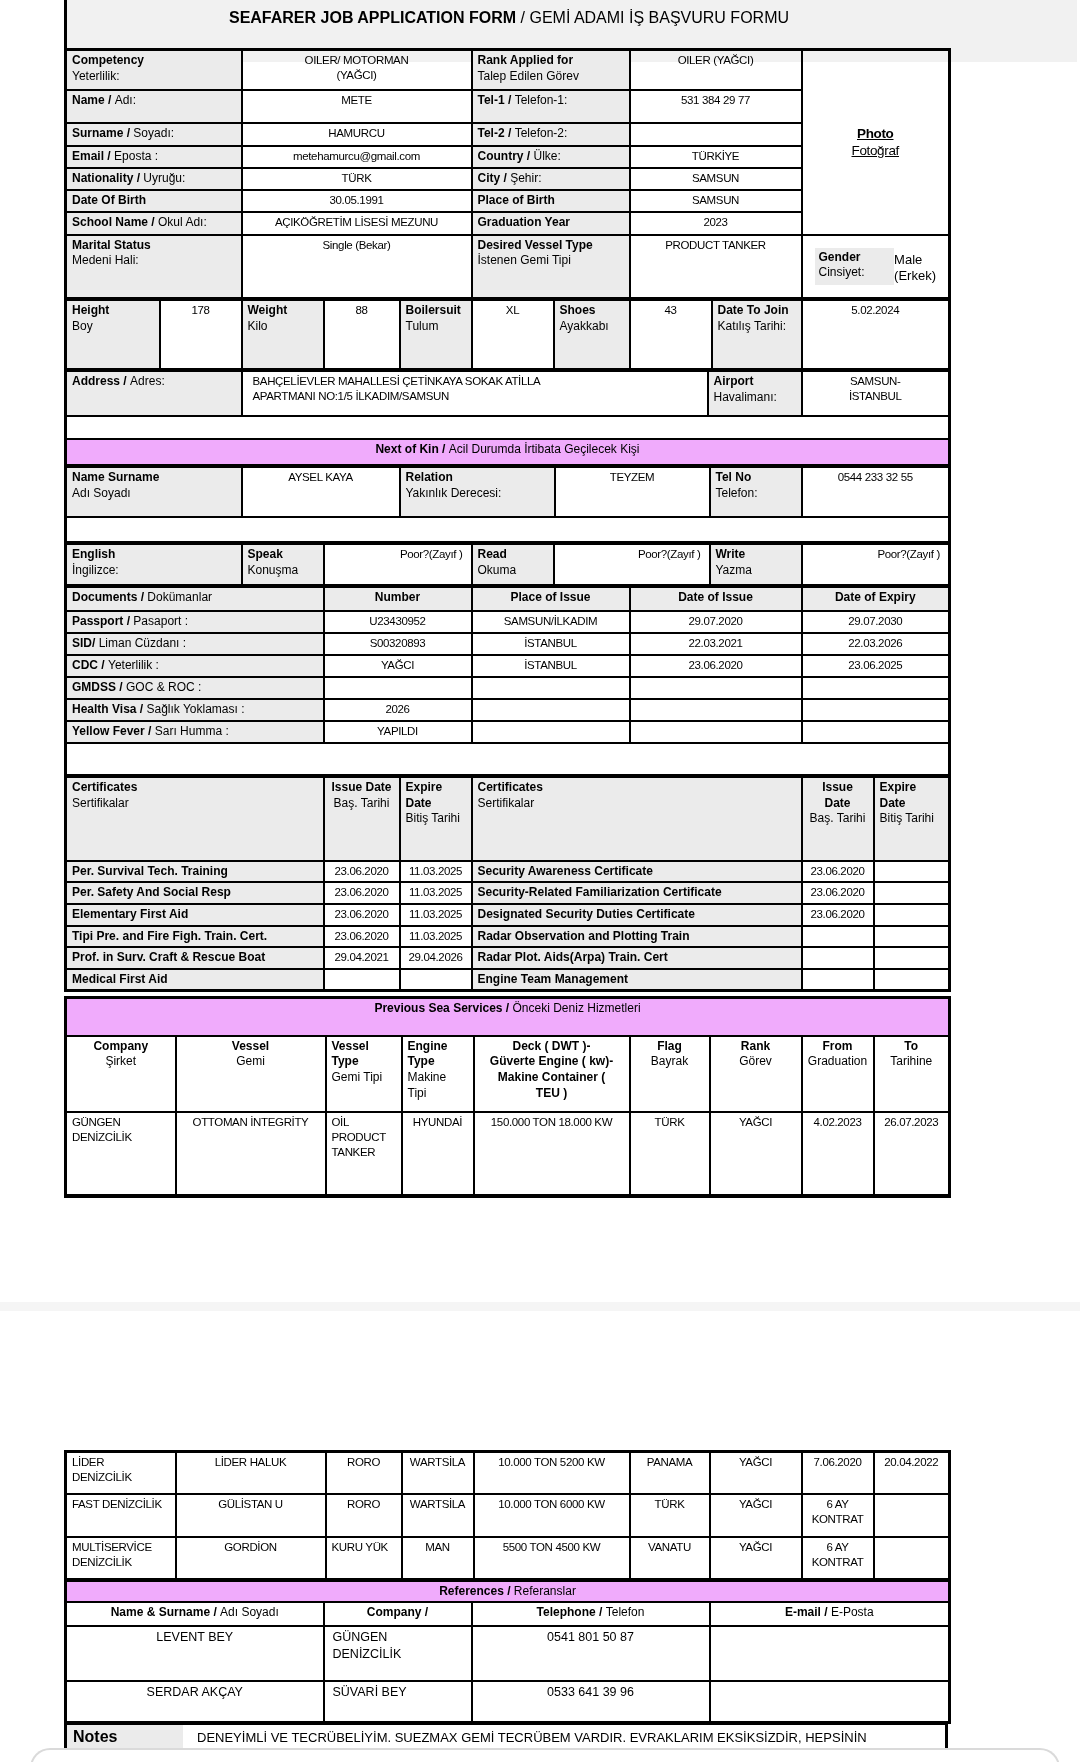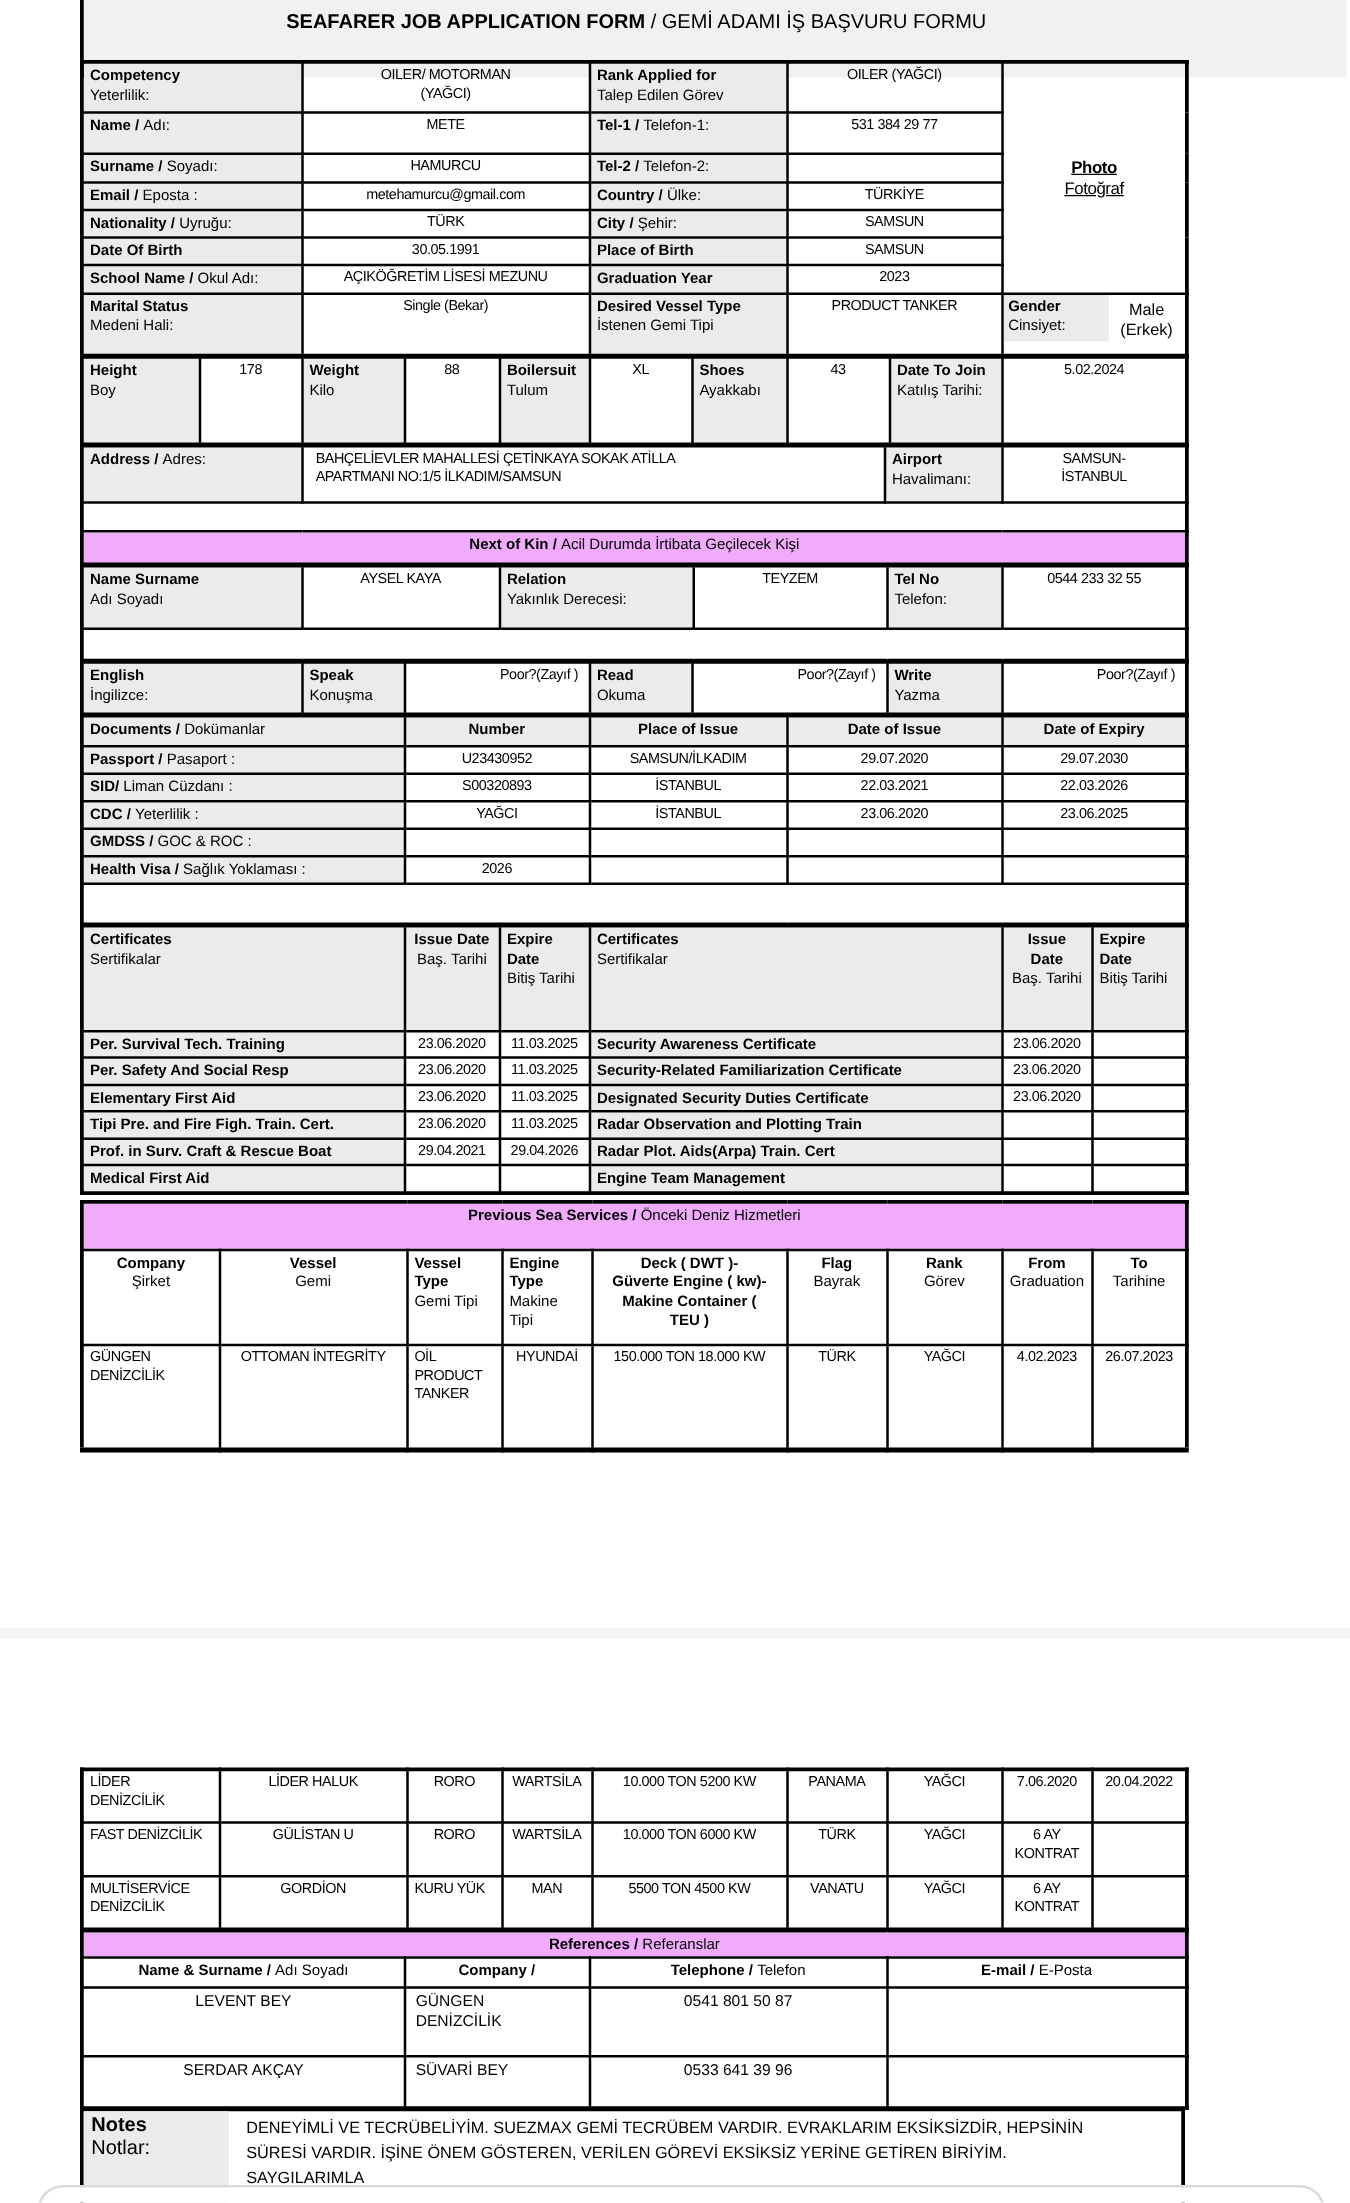--- a/index.html
+++ b/index.html
@@ -23,23 +23,23 @@
   .bar{background:#f0abfc;text-align:center;font-weight:700;}
   .bar .t{font-weight:400}
   .mid{vertical-align:middle}
   .ctr{text-align:center}
   .nob{background:#fff}
   .photo-cell{text-align:center;font-size:13.5px;text-decoration:underline;}
   .photo-cell .t{display:block;font-weight:400}
   .gwrap{display:flex;height:100%;}
   .glab{background:#ebebeb;width:84px;padding:2px 4px;font-weight:700;box-sizing:border-box;}
   .glab .t{font-weight:400;display:block}
-  .gval{flex:1;text-align:center;font-size:13px;padding-top:4px;white-space:pre-line}
+  .gval{flex:1;text-align:left;font-size:13px;padding-top:4px;white-space:pre-line}
   .brk{overflow-wrap:anywhere}
-  .pad0{padding:0}
+  .pad0{padding:12px}
   .seabottom{border-bottom:4px solid #000}
   .notes{display:flex;border:3px solid #000;margin-top:-2px;height:90px;box-sizing:border-box;}
   .notes-lab{background:#ebebeb;width:116px;padding:3px 6px;font-weight:700;box-sizing:border-box;}
   .notes-lab .t{font-weight:400;display:block}
   .notes-text{flex:1;padding:3px 4px 0 14px;font-size:13px;white-space:pre-line;line-height:1.55;}
   .pagebreak{position:absolute;left:0;top:1302px;width:1080px;height:9px;background:#f5f5f5;}
   .bottom-card{position:absolute;left:30px;top:1748px;width:1026px;height:20px;background:#fff;
                border:2px solid #dadada;border-bottom:none;border-radius:20px 20px 0 0;}
 </style>
 </head>
@@ -261,20 +261,27 @@
     <tr style="height:22px">
       <td class="lab"><b>GMDSS / </b><span class="t">GOC &amp; ROC :</span></td>
       <td class="val"></td>
       <td class="val"></td>
       <td class="val"></td>
       <td class="val"></td>
     </tr>
     <tr style="height:22px">
       <td class="lab"><b>Health Visa  / </b><span class="t">Sağlık Yoklaması :</span></td>
       <td class="val">2026</td>
+      <td class="val"></td>
+      <td class="val"></td>
+      <td class="val"></td>
+    </tr>
+    <tr style="height:22px">
+      <td class="lab"><b>Yellow Fever  / </b><span class="t">Sarı Humma :</span></td>
+      <td class="val">YAPILDI</td>
       <td class="val"></td>
       <td class="val"></td>
       <td class="val"></td>
     </tr>
     <tr style="height:33px">
           <td colspan="5" class="nob"></td>
         </tr>
   </tbody>
     </table>
 

